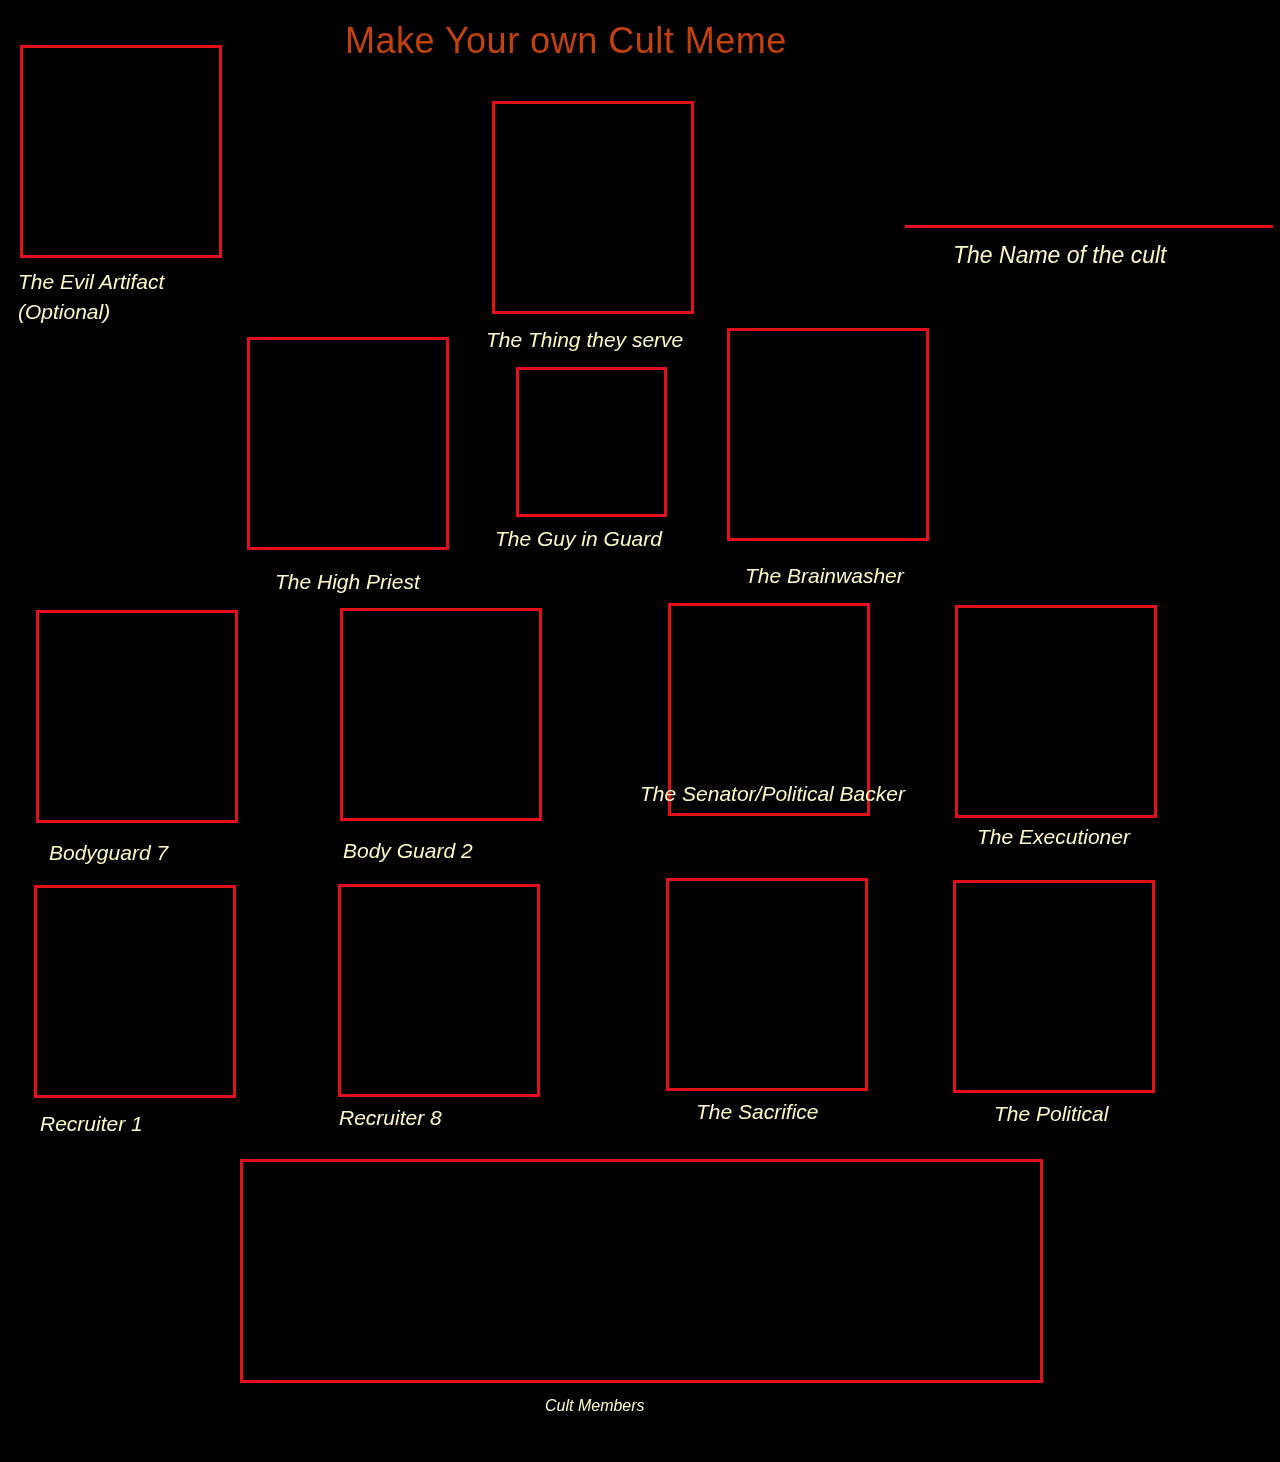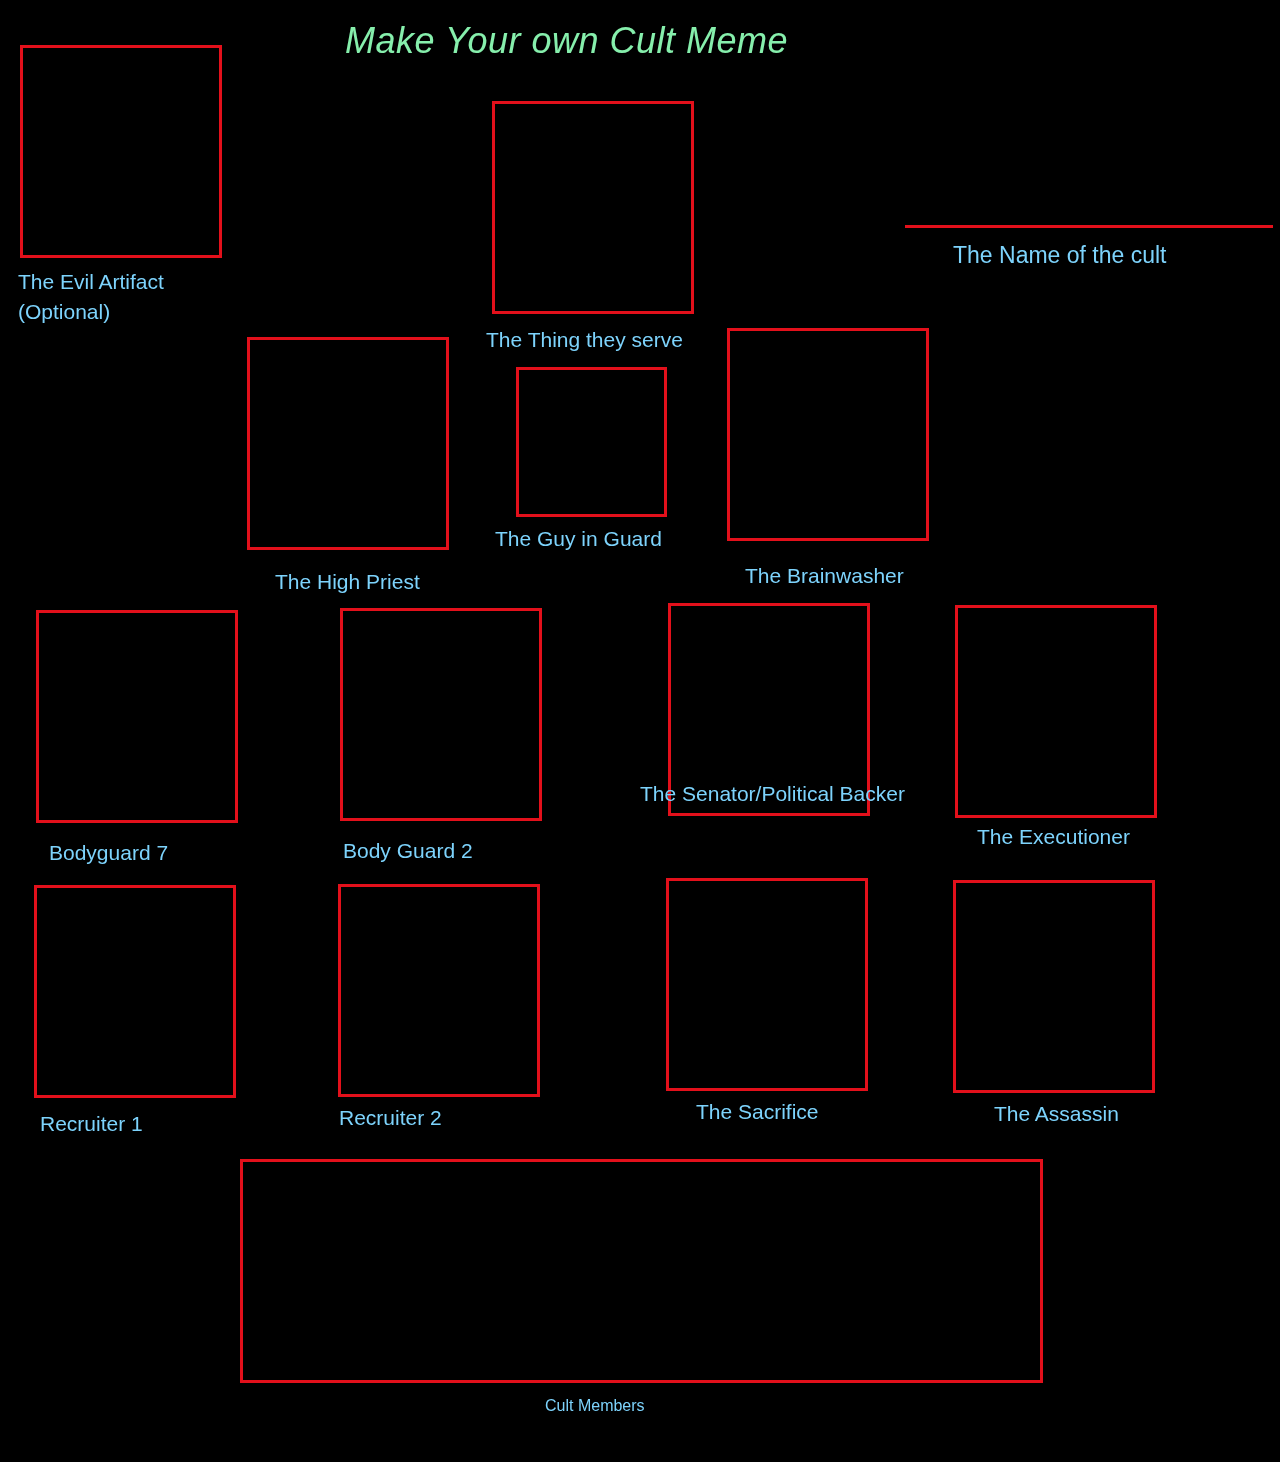--- a/index.html
+++ b/index.html
@@ -12,35 +12,35 @@
       height: 1462px;
       position: relative;
       overflow: hidden;
       font-family: "Liberation Sans", sans-serif;
     }
     .title {
       position: absolute;
       left: 345px;
       top: 20px;
       font-size: 36px;
-      font-style: italic;
-      color: #86efac;
+      color: #c2410c;
       white-space: nowrap;
       letter-spacing: 0.5px;
     }
     .box {
       position: absolute;
       border: 3px solid #e3101b;
       box-sizing: border-box;
       background: #000;
     }
     .label {
       position: absolute;
       font-size: 21px;
-      color: #7dd3fc;
+      font-style: italic;
+      color: #fef9c3;
       white-space: nowrap;
       line-height: 30px;
     }
     .name-line {
       position: absolute;
       left: 905px;
       top: 225px;
       width: 368px;
       height: 3px;
       background: #e3101b;
@@ -79,22 +79,22 @@
 <div class="box" style="left:668px;top:603px;width:202px;height:213px;"></div>
 <div class="label" style="left:640px;top:779px;">The Senator/Political Backer</div>
 
 <div class="box" style="left:955px;top:605px;width:202px;height:213px;"></div>
 <div class="label" style="left:977px;top:822px;">The Executioner</div>
 
 <div class="box" style="left:34px;top:885px;width:202px;height:213px;"></div>
 <div class="label" style="left:40px;top:1109px;">Recruiter 1</div>
 
 <div class="box" style="left:338px;top:884px;width:202px;height:213px;"></div>
-<div class="label" style="left:339px;top:1103px;">Recruiter 2</div>
+<div class="label" style="left:339px;top:1103px;">Recruiter 8</div>
 
 <div class="box" style="left:666px;top:878px;width:202px;height:213px;"></div>
 <div class="label" style="left:696px;top:1097px;">The Sacrifice</div>
 
 <div class="box" style="left:953px;top:880px;width:202px;height:213px;"></div>
-<div class="label" style="left:994px;top:1099px;">The Assassin</div>
+<div class="label" style="left:994px;top:1099px;">The Political</div>
 
 <div class="box" style="left:240px;top:1159px;width:803px;height:224px;"></div>
 <div class="label" style="left:545px;top:1391px;font-size:16px;">Cult Members</div>
 
 </body></html>

